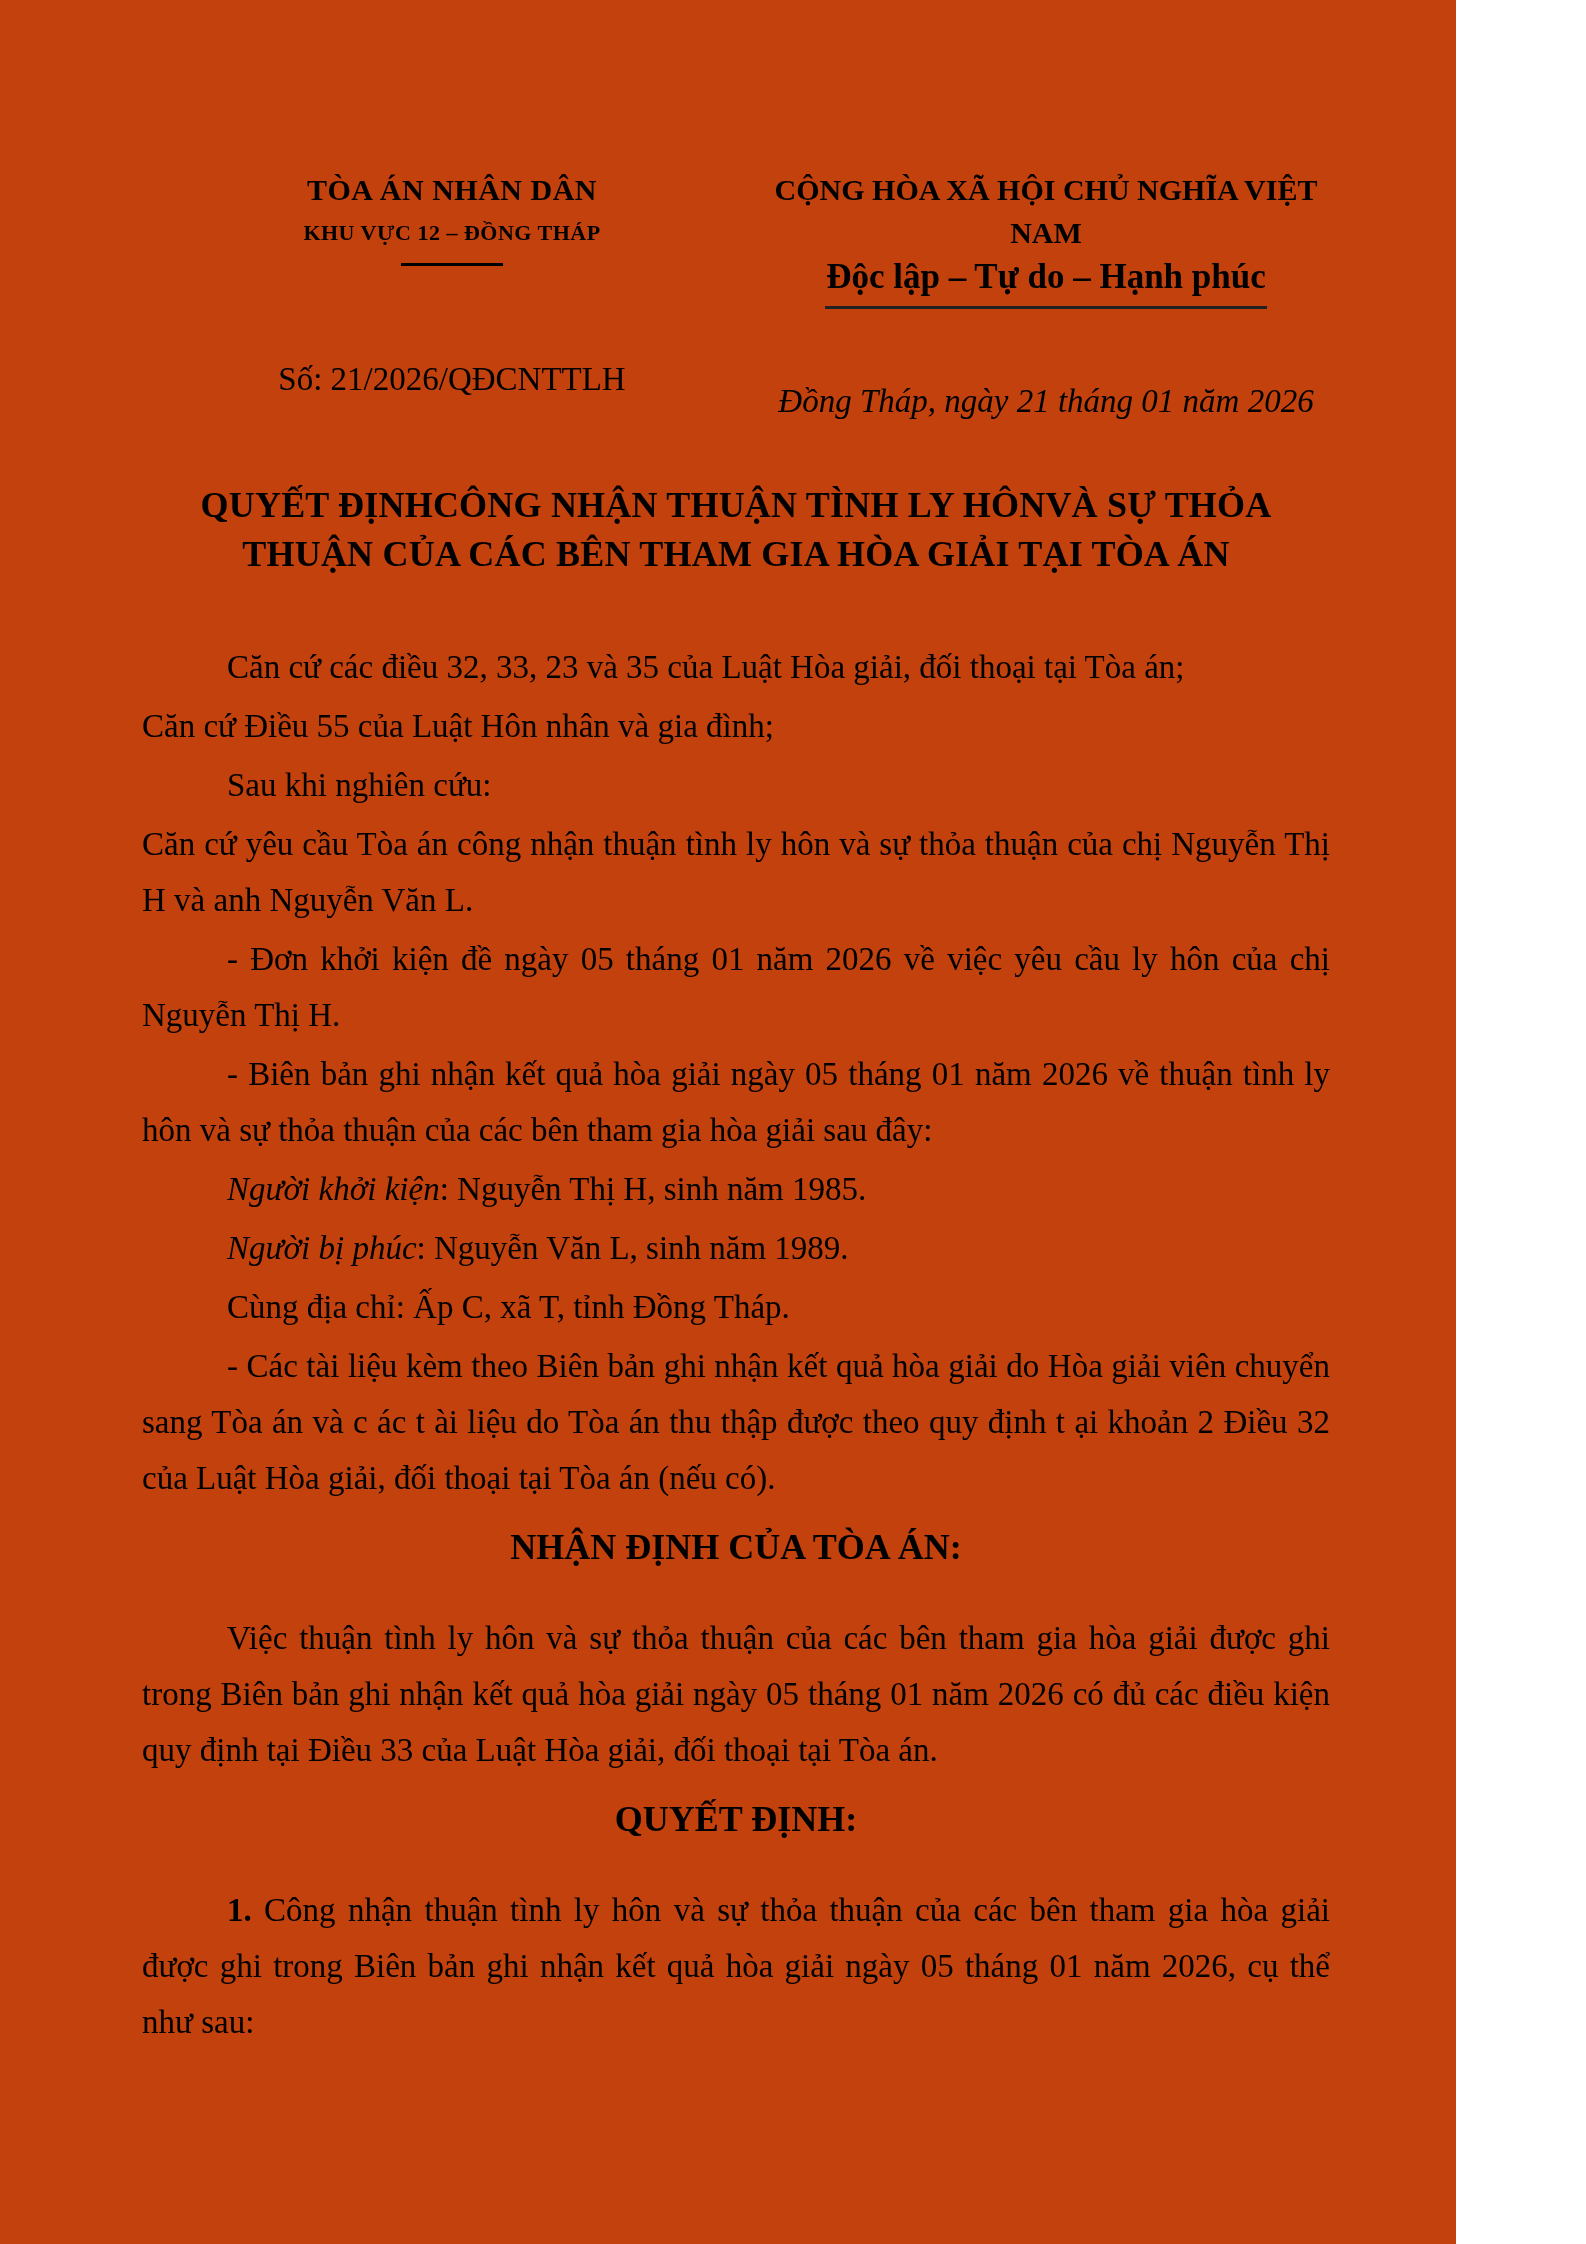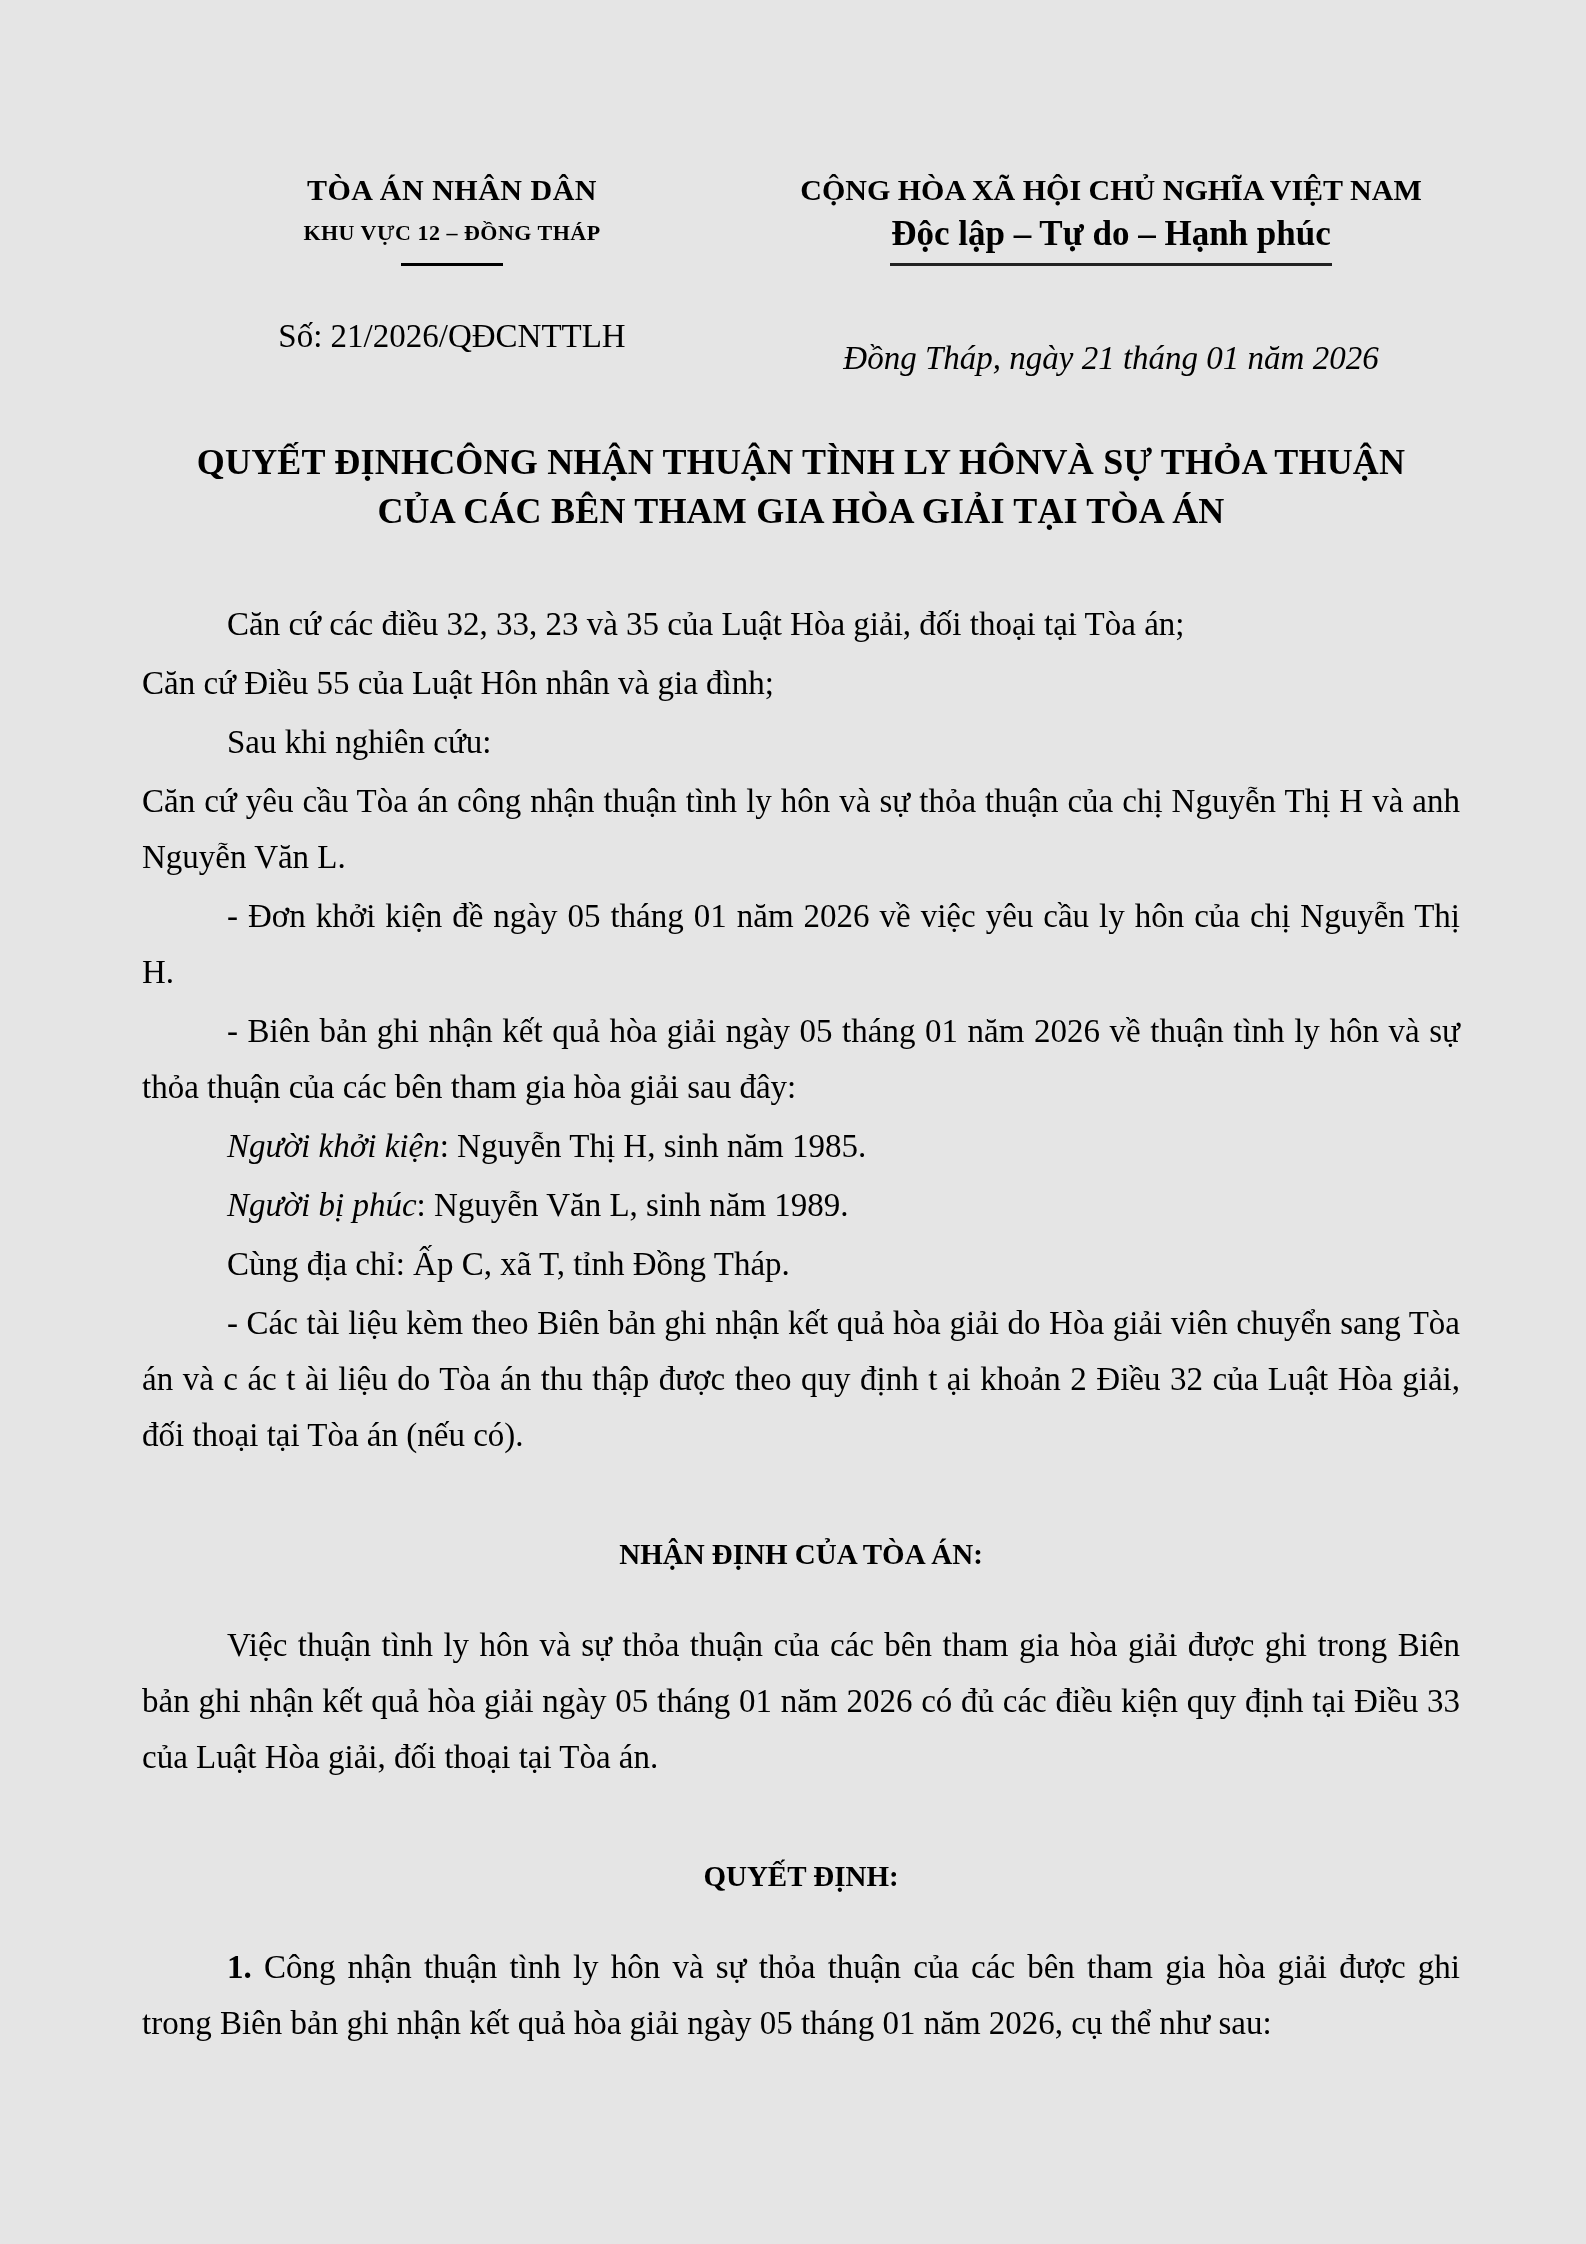--- a/index.html
+++ b/index.html
@@ -4,25 +4,25 @@
 <style>
   html, body {
     margin: 0;
     padding: 0;
     background: #ffffff;
     color: #000000;
     font-family: "Liberation Serif", "DejaVu Serif", serif;
   }
   .page {
     position: relative;
-    width: 1586px;
+    width: 1456px;
     height: 2244px;
     box-sizing: border-box;
     padding: 168px 126px 40px 142px;
-    background: #e5e5e5;
+    background: #c2410c;
     overflow: hidden;
   }
   
   .nat-header {
     display: flex;
     align-items: flex-start;
   }
   .nat-header .col-left {
     width: 620px;
     text-align: center;
@@ -102,23 +102,23 @@
     margin-top: 60px;
   }
   .doc-body p.paragraph {
     margin: 0 0 3px 0;
     font-size: 33px;
     line-height: 56px;
   }
   .doc-body p.indent { text-indent: 85px; }
   .doc-body p.justify { text-align: justify; }
   .doc-body h2.heading {
-    margin: 68px 0 40px 0;
+    margin: 18px 0 40px 0;
     text-align: center;
-    font-size: 29px;
+    font-size: 36px;
     font-weight: bold;
     line-height: 46px;
   }
   .it { font-style: italic; margin-top: 45px; }
   .bd { font-weight: bold; }
 </style>
 </head>
 <body>
 
 <div class="page">

